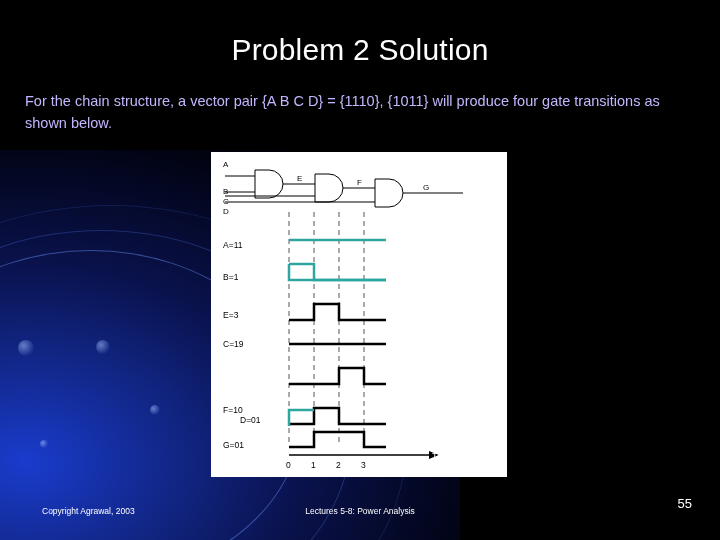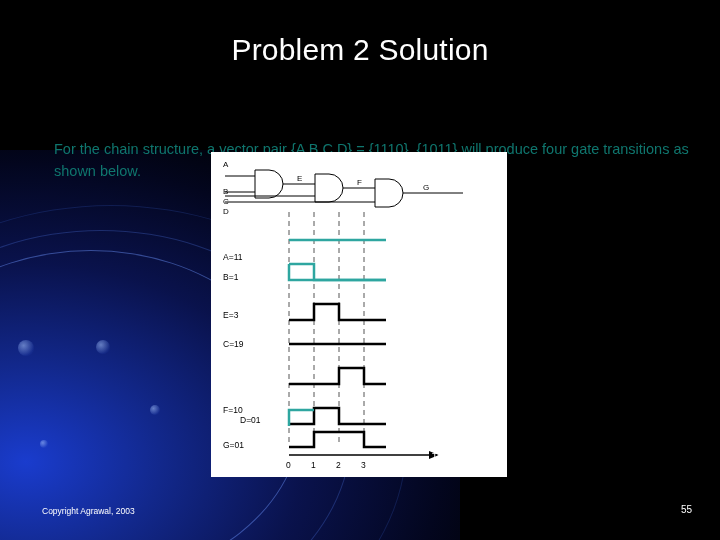--- a/index.html
+++ b/index.html
@@ -54,26 +54,25 @@
     text-align: center;
     color: #ffffff;
     font-size: 30px;
     font-weight: normal;
     letter-spacing: 0.2px;
   }
 
   .body-text {
     position: absolute;
     top: 90px;
-    left: 54px;
+    left: 25px;
     width: 650px;
-    color: #0f766e;
+    color: #c4b5fd;
     font-size: 14.5px;
     line-height: 22px;
-    margin-top: 48px;
   }
 
   .figure {
     position: absolute;
     left: 211px;
     top: 152px;
     width: 296px;
     height: 325px;
     background: #ffffff;
   }
@@ -117,22 +116,22 @@
     position: absolute;
     left: 0;
     top: 14px;
     width: 720px;
     text-align: center;
     font-size: 8.5px;
   }
   .footer .page {
     position: absolute;
     right: 28px;
-    top: 12px;
-    font-size: 10px;
+    top: 4px;
+    font-size: 13px;
   }
   svg { display: block; }
 </style>
 </head>
 <body>
 
 <div class="bg-glow"></div>
 <div class="bg-arc arc1"></div>
 <div class="bg-arc arc2"></div>
 <div class="bg-arc arc3"></div>
@@ -195,35 +194,36 @@
   </svg>
 
   <div class="fig-label" style="left:12px; top:8px;">A</div>
   <div class="fig-label" style="left:12px; top:35px;">B</div>
   <div class="fig-label" style="left:12px; top:45px;">C</div>
   <div class="fig-label" style="left:12px; top:55px;">D</div>
   <div class="fig-label" style="left:86px; top:22px;">E</div>
   <div class="fig-label" style="left:146px; top:26px;">F</div>
   <div class="fig-label" style="left:212px; top:31px;">G</div>
 
-  <div class="wave-label" style="left:12px; top:100px;">A=11</div>
+  <div class="wave-label" style="left:12px; top:88px;">A=11</div>
   <div class="wave-label" style="left:12px; top:120px;">B=1</div>
   <div class="wave-label" style="left:12px; top:158px;">E=3</div>
   <div class="wave-label" style="left:12px; top:187px;">C=19</div>
   <div class="wave-label" style="left:12px; top:224px;margin-top:29px;">F=10</div>
   <div class="wave-label" style="left:29px; top:263px;">D=01</div>
   <div class="wave-label" style="left:12px; top:288px;">G=01</div>
 
   <div class="fig-label" style="left:75px;  top:308px; font-size:8.5px;">0</div>
   <div class="fig-label" style="left:100px; top:308px; font-size:8.5px;">1</div>
   <div class="fig-label" style="left:125px; top:308px; font-size:8.5px;">2</div>
   <div class="fig-label" style="left:150px; top:308px; font-size:8.5px;">3</div>
 </div>
 
 <div class="time-units">
   <span>Time</span>
   <span class="big">units</span>
 </div>
 
 <div class="footer">
   <div class="copy">Copyright Agrawal, 2003</div>
+  <div class="center">Lectures 5-8: Power Analysis</div>
   <div class="page">55</div>
 </div>
 
 </body></html>

